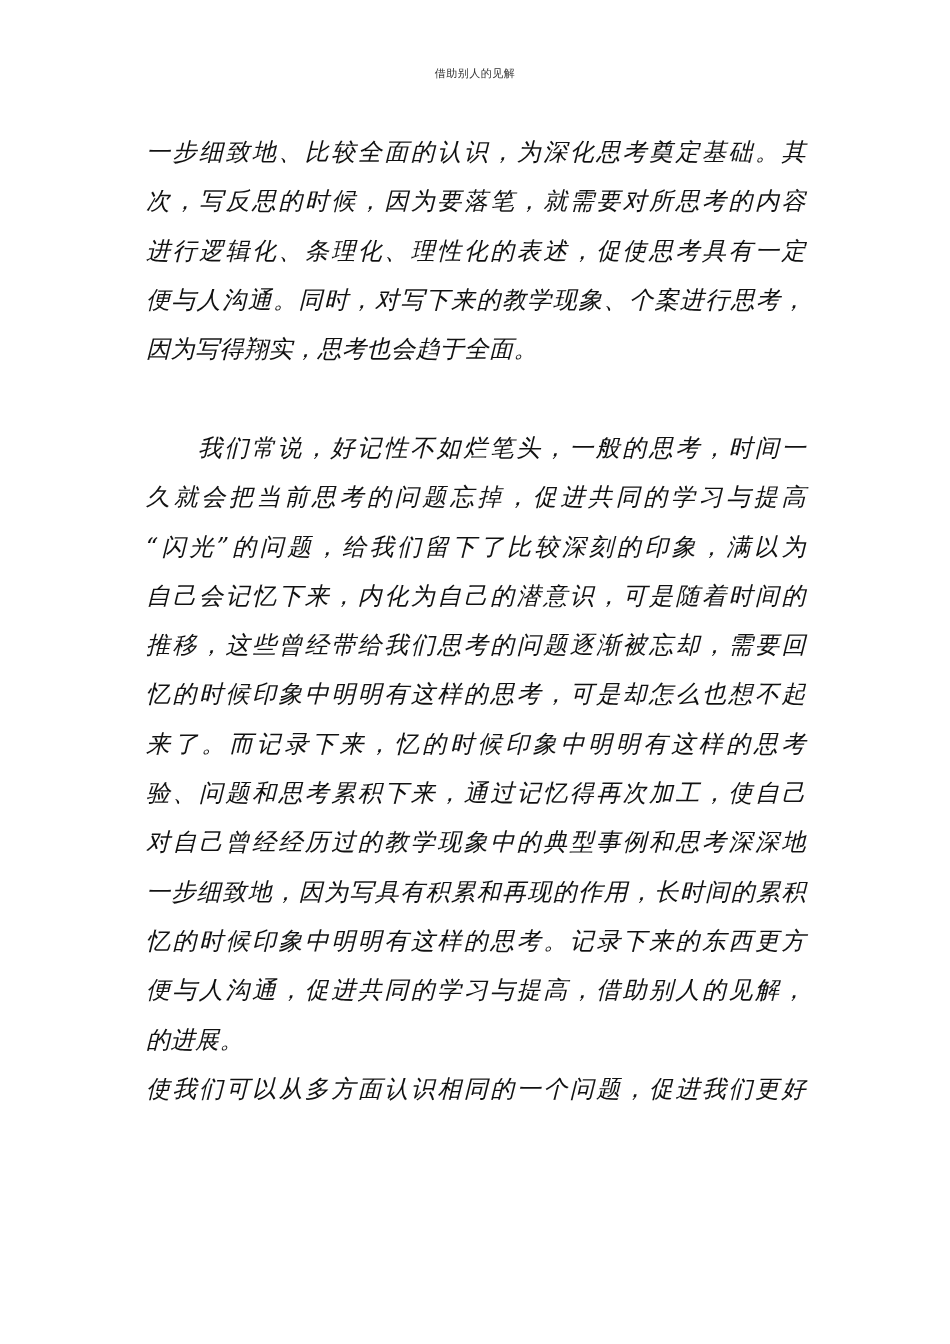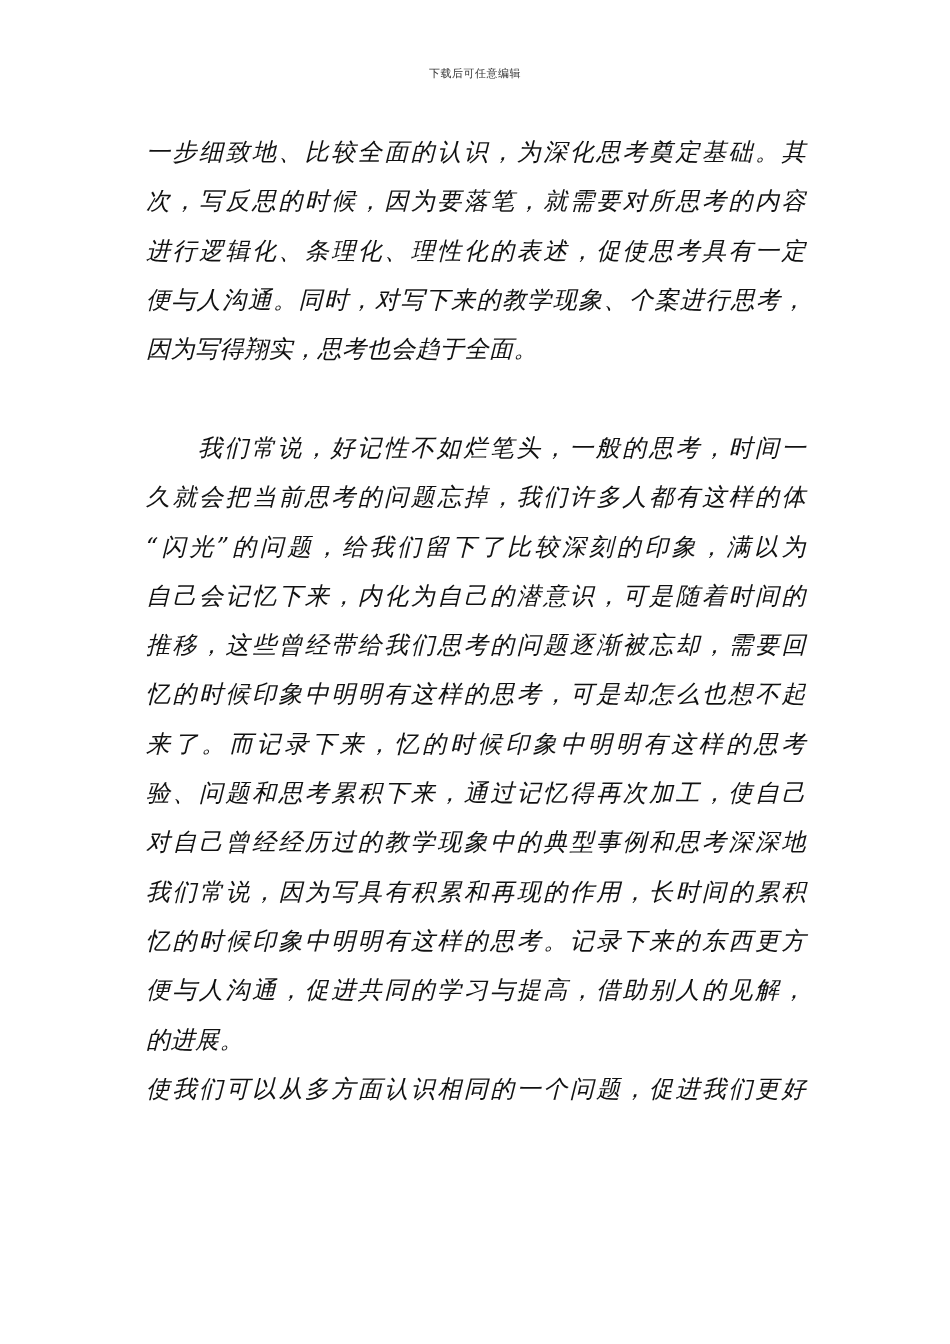--- a/index.html
+++ b/index.html
@@ -45,38 +45,38 @@
     }
     .line.indent {
       padding-left: 52px;
     }
     #para1 { top: 128px; }
     #para2 { top: 424px; }
   </style>
 </head>
 <body>
 
-<div class="page-header">下载后可任意编辑</div>
+<div class="page-header">借助别人的见解</div>
 
 <div class="body-text" id="para1">
   <div class="line">一步细致地、比较全面的认识，为深化思考奠定基础。其</div>
   <div class="line">次，写反思的时候，因为要落笔，就需要对所思考的内容</div>
   <div class="line">进行逻辑化、条理化、理性化的表述，促使思考具有一定</div>
   <div class="line">便与人沟通。同时，对写下来的教学现象、个案进行思考，</div>
   <div class="line last">因为写得翔实，思考也会趋于全面。</div>
 </div>
 
 <div class="body-text" id="para2">
   <div class="line indent">我们常说，好记性不如烂笔头，一般的思考，时间一</div>
-  <div class="line">久就会把当前思考的问题忘掉，我们许多人都有这样的体</div>
+  <div class="line">久就会把当前思考的问题忘掉，促进共同的学习与提高</div>
   <div class="line">“闪光”的问题，给我们留下了比较深刻的印象，满以为</div>
   <div class="line">自己会记忆下来，内化为自己的潜意识，可是随着时间的</div>
   <div class="line">推移，这些曾经带给我们思考的问题逐渐被忘却，需要回</div>
   <div class="line">忆的时候印象中明明有这样的思考，可是却怎么也想不起</div>
   <div class="line">来了。而记录下来，忆的时候印象中明明有这样的思考</div>
   <div class="line">验、问题和思考累积下来，通过记忆得再次加工，使自己</div>
   <div class="line">对自己曾经经历过的教学现象中的典型事例和思考深深地</div>
-  <div class="line">我们常说，因为写具有积累和再现的作用，长时间的累积</div>
+  <div class="line">一步细致地，因为写具有积累和再现的作用，长时间的累积</div>
   <div class="line">忆的时候印象中明明有这样的思考。记录下来的东西更方</div>
   <div class="line">便与人沟通，促进共同的学习与提高，借助别人的见解，</div>
   <div class="line last">的进展。</div>
   <div class="line">使我们可以从多方面认识相同的一个问题，促进我们更好</div>
 </div>
 
 </body></html>

